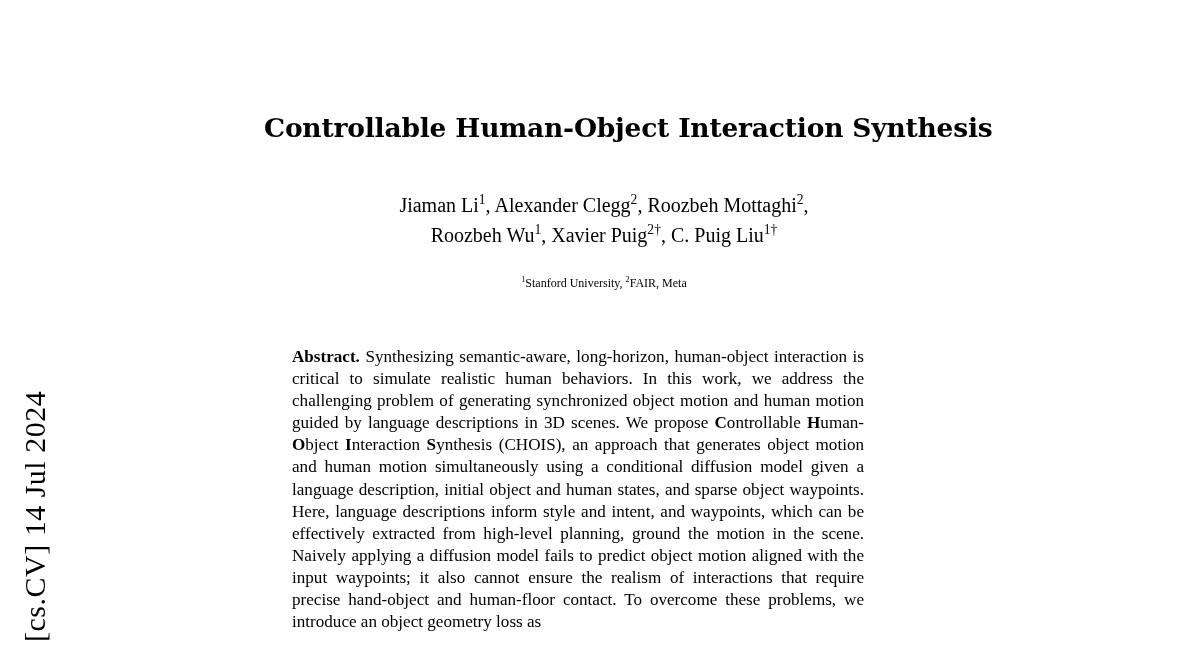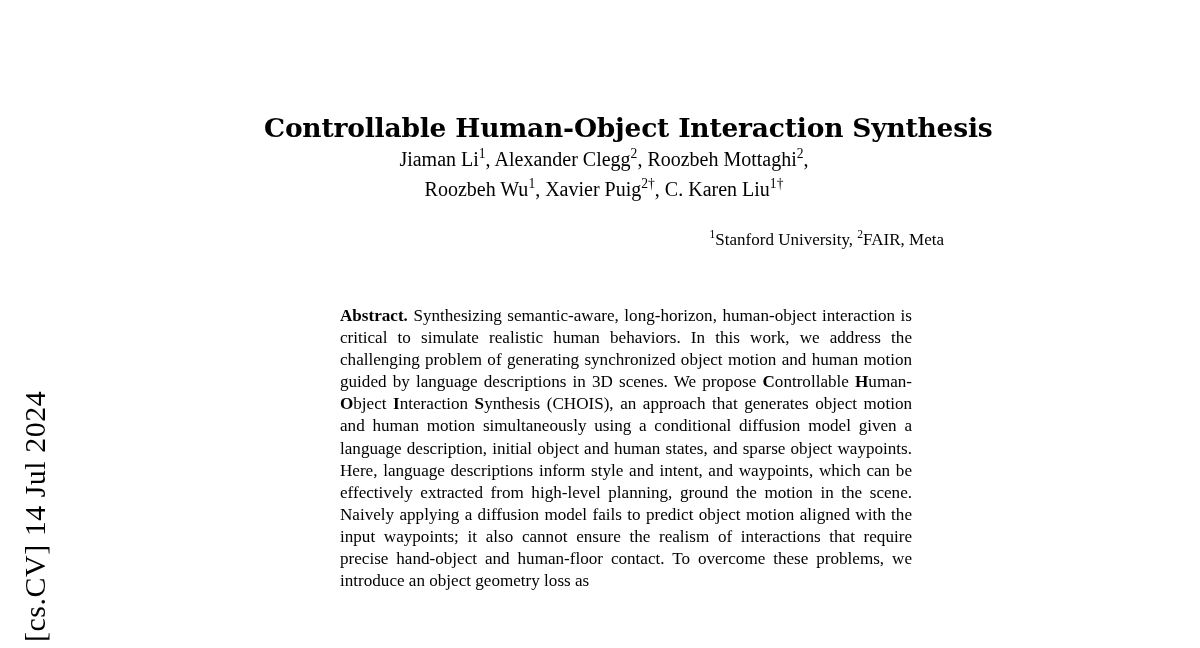--- a/index.html
+++ b/index.html
@@ -52,41 +52,42 @@
     margin-top: 112px;
     text-align: center;
     font-family: "DejaVu Serif", serif;
     font-weight: bold;
     font-size: 26.5px;
     letter-spacing: -0.2px;
     line-height: 1.2;
     white-space: nowrap;
   }
   .authors {
+    margin-top: 46px;
     text-align: center;
     font-size: 20px;
     line-height: 1.5;
   }
   .authors .line {
     display: block;
   }
   sup {
     font-size: 0.68em;
     vertical-align: super;
     line-height: 0;
   }
   .affil {
     margin-top: 26px;
-    text-align: right;
-    font-size: 17px;
+    text-align: center;
+    font-size: 12px;
   }
   .abstract {
     margin-top: 55px;
     width: 572px;
-    margin-left: 76px;
+    margin-left: 28px;
     font-size: 17.1px;
     line-height: 1.295;
     text-align: justify;
     text-justify: inter-word;
     hyphens: manual;
   }
   .abstract b {
     font-weight: bold;
   }
   .abstract-head {
@@ -99,21 +100,21 @@
 <div class="page">
 
   <div class="arxiv-stamp">[cs.CV]  14 Jul 2024</div>
 
   <div class="content">
 
     <div class="title">Controllable Human-Object Interaction Synthesis</div>
 
     <div class="authors">
       <span class="line"><span>Jiaman Li</span><sup>1</sup><span>, Alexander Clegg</span><sup>2</sup><span>, Roozbeh Mottaghi</span><sup>2</sup><span>,</span></span>
-      <span class="line"><span>Roozbeh Wu</span><sup>1</sup><span>, Xavier Puig</span><sup>2†</sup><span>, C. Karen Liu</span><sup>1†</sup></span>
+      <span class="line"><span>Roozbeh Wu</span><sup>1</sup><span>, Xavier Puig</span><sup>2†</sup><span>, C. Puig Liu</span><sup>1†</sup></span>
     </div>
 
     <div class="affil"><sup>1</sup><span>Stanford University, </span><sup>2</sup><span>FAIR, Meta</span></div>
 
     <div class="abstract"><span class="abstract-head">Abstract.</span><span> Synthesizing semantic-aware, long-horizon, human-object interaction is critical to simulate realistic human behaviors. In this work, we address the challenging problem of generating synchronized object motion and human motion guided by language descriptions in 3D scenes. We propose </span><b>C</b><span>ontrollable </span><b>H</b><span>uman-</span><b>O</b><span>bject </span><b>I</b><span>nteraction </span><b>S</b><span>ynthesis (CHOIS), an approach that generates object motion and human motion simultaneously using a conditional diffusion model given a language description, initial object and human states, and sparse object waypoints. Here, language descriptions inform style and intent, and waypoints, which can be effectively extracted from high-level planning, ground the motion in the scene. Naively applying a diffusion model fails to predict object motion aligned with the input waypoints; it also cannot ensure the realism of interactions that require precise hand-object and human-floor contact. To overcome these problems, we introduce an object geometry loss as</span></div>
 
   </div>
 </div>
 
 </body></html>

